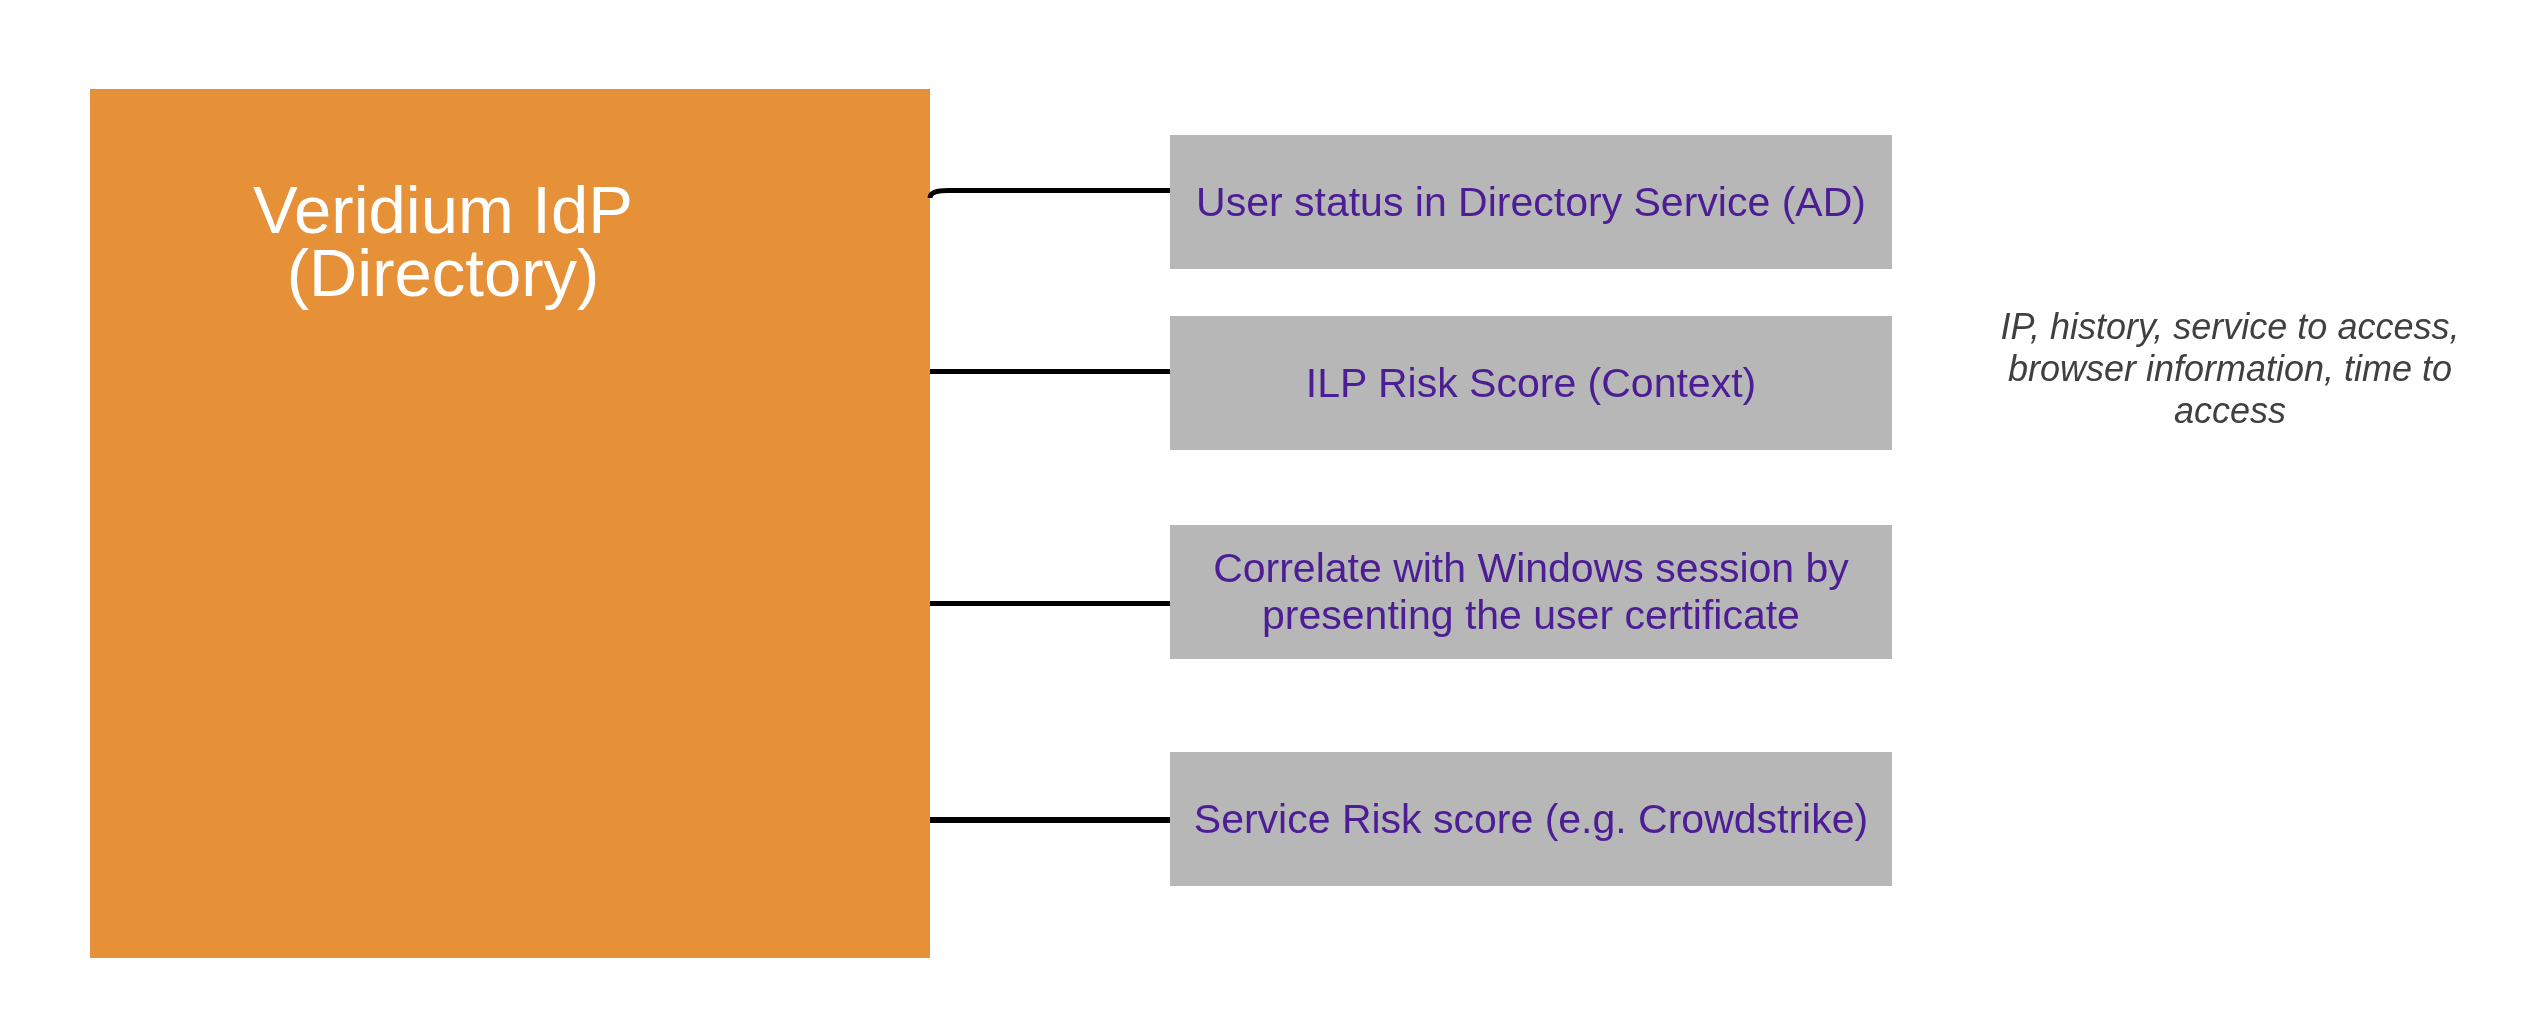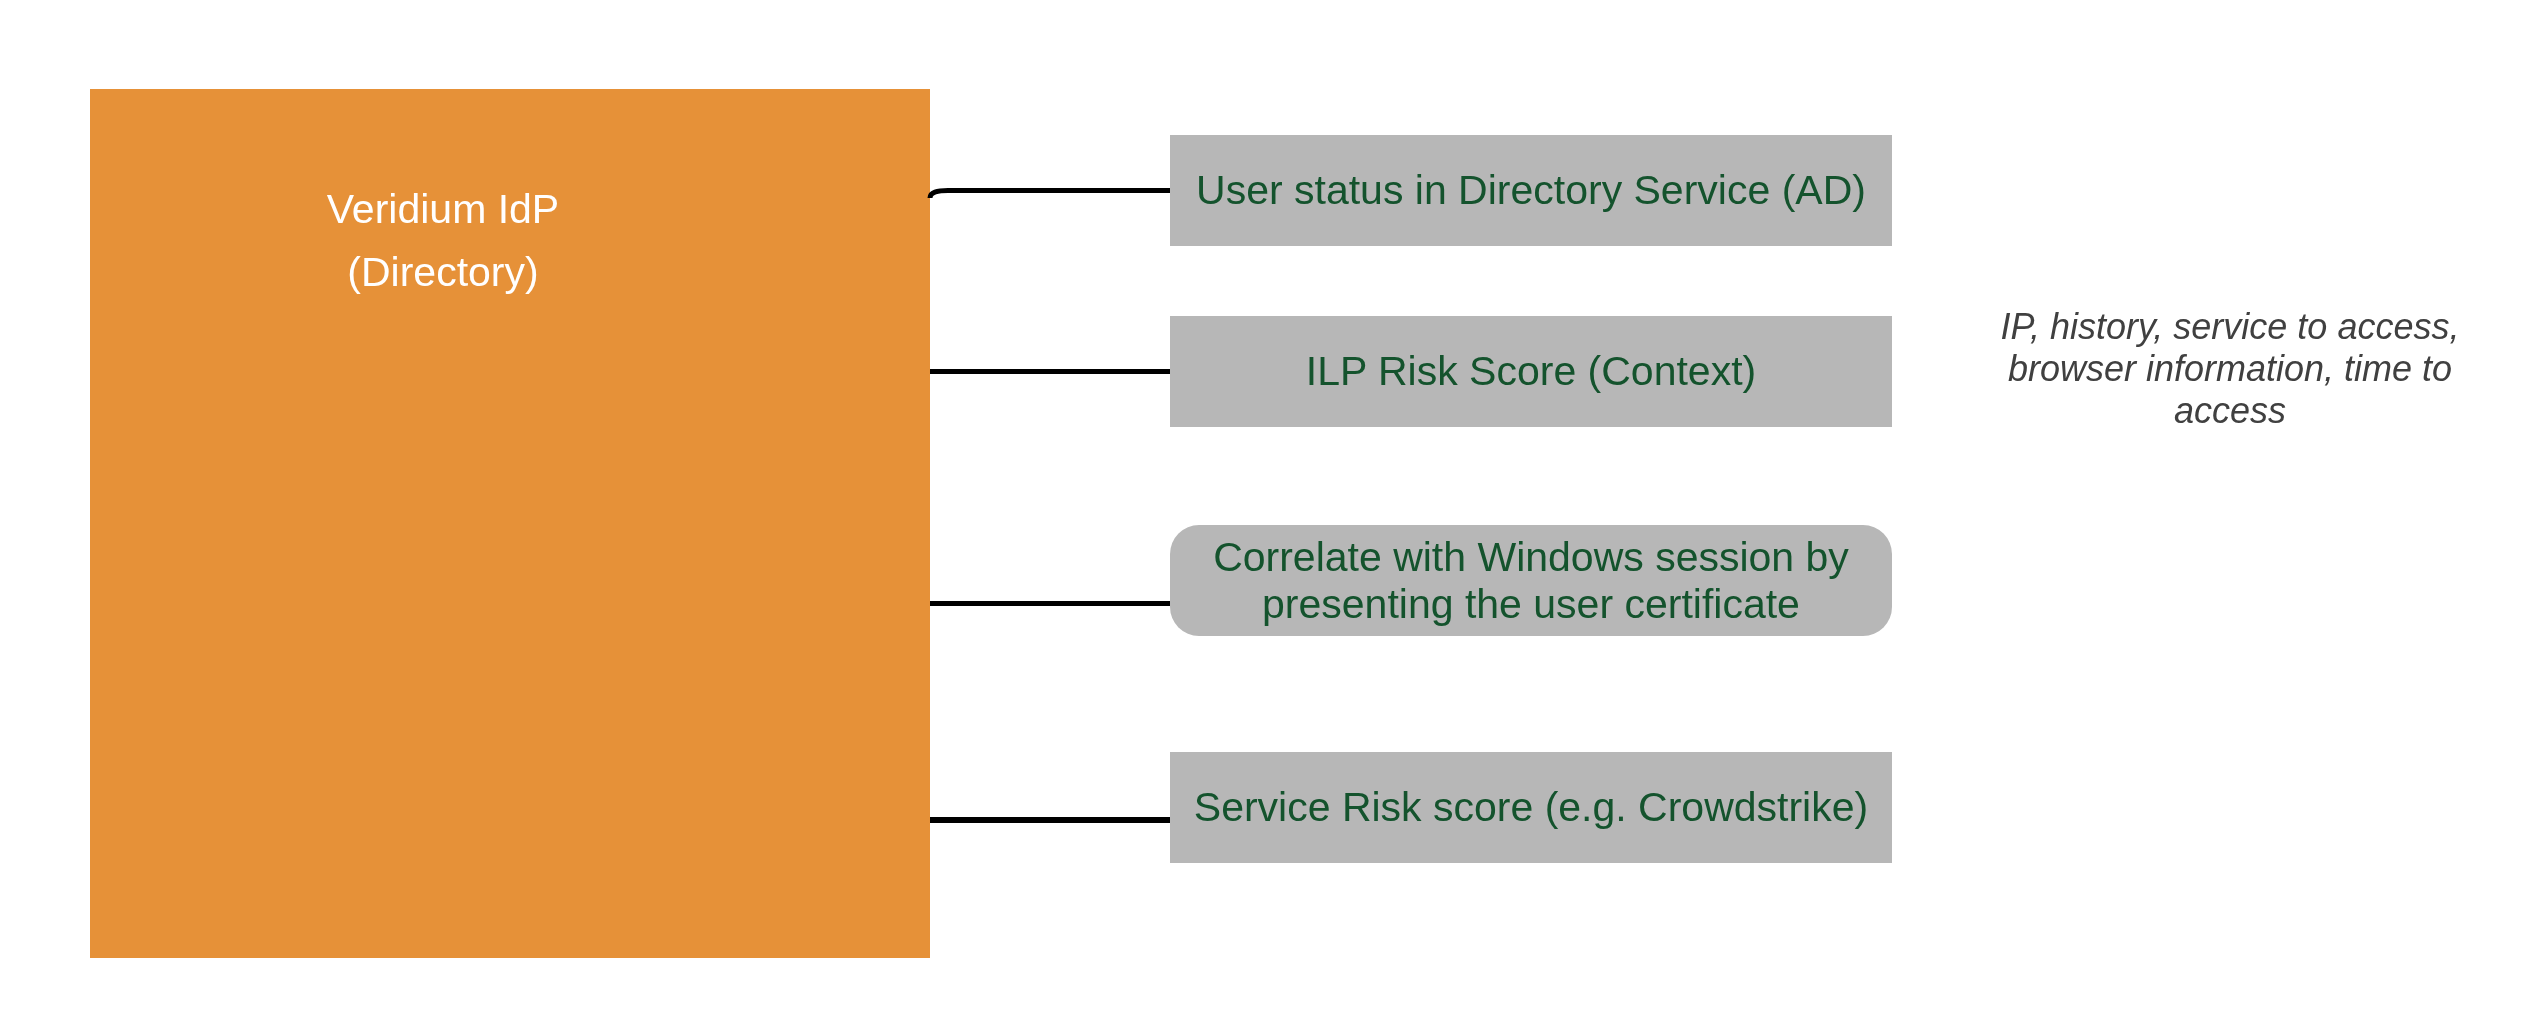--- a/index.html
+++ b/index.html
@@ -25,56 +25,56 @@
     height: 869px;
     background: #E69138;
   }
   .idp-label {
     position: absolute;
     left: 353px;            
     top: 89px;              
     transform: translateX(-50%);
     text-align: center;
     color: #ffffff;
-    font-size: 41px;
+    font-size: 67px;
     line-height: 63px;
     white-space: nowrap;
   }
   .idp-label span { display: block; }
 
   
   .connectors {
     position: absolute;
     left: 0;
     top: 0;
     width: 2523px;
     height: 1020px;
     pointer-events: none;
   }
 
   
   .factor-box {
     position: absolute;
     left: 1170px;
     width: 722px;
-    height: 111px;
+    height: 134px;
     background: #B7B7B7;
-    color: #14532d;
+    color: #4c1d95;
     font-size: 41px;
     line-height: 47px;
     display: flex;
     align-items: center;
     justify-content: center;
     text-align: center;
     box-sizing: border-box;
     padding: 0 12px;
   }
   .fb1 { top: 135px; }
   .fb2 { top: 316px; text-align: center; }
-  .fb3 { top: 525px; border-radius: 29px; }
+  .fb3 { top: 525px; }
   .fb4 { top: 752px; }
 
   
   .annotation {
     position: absolute;
     left: 1990px;
     top: 306px;
     width: 480px;
     color: #404040;
     font-size: 36px;

